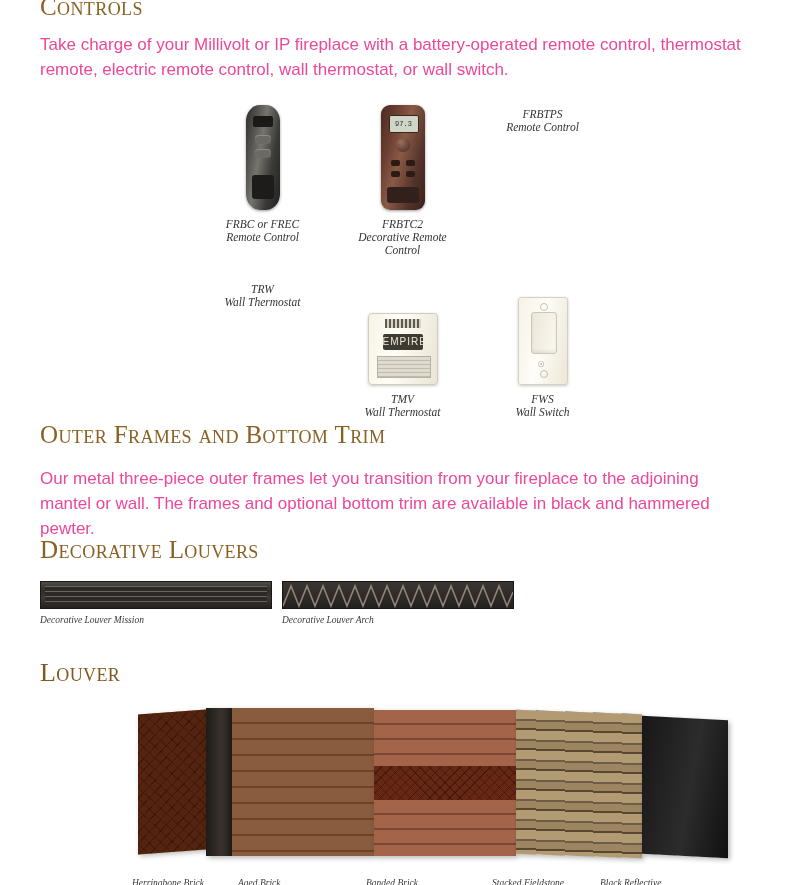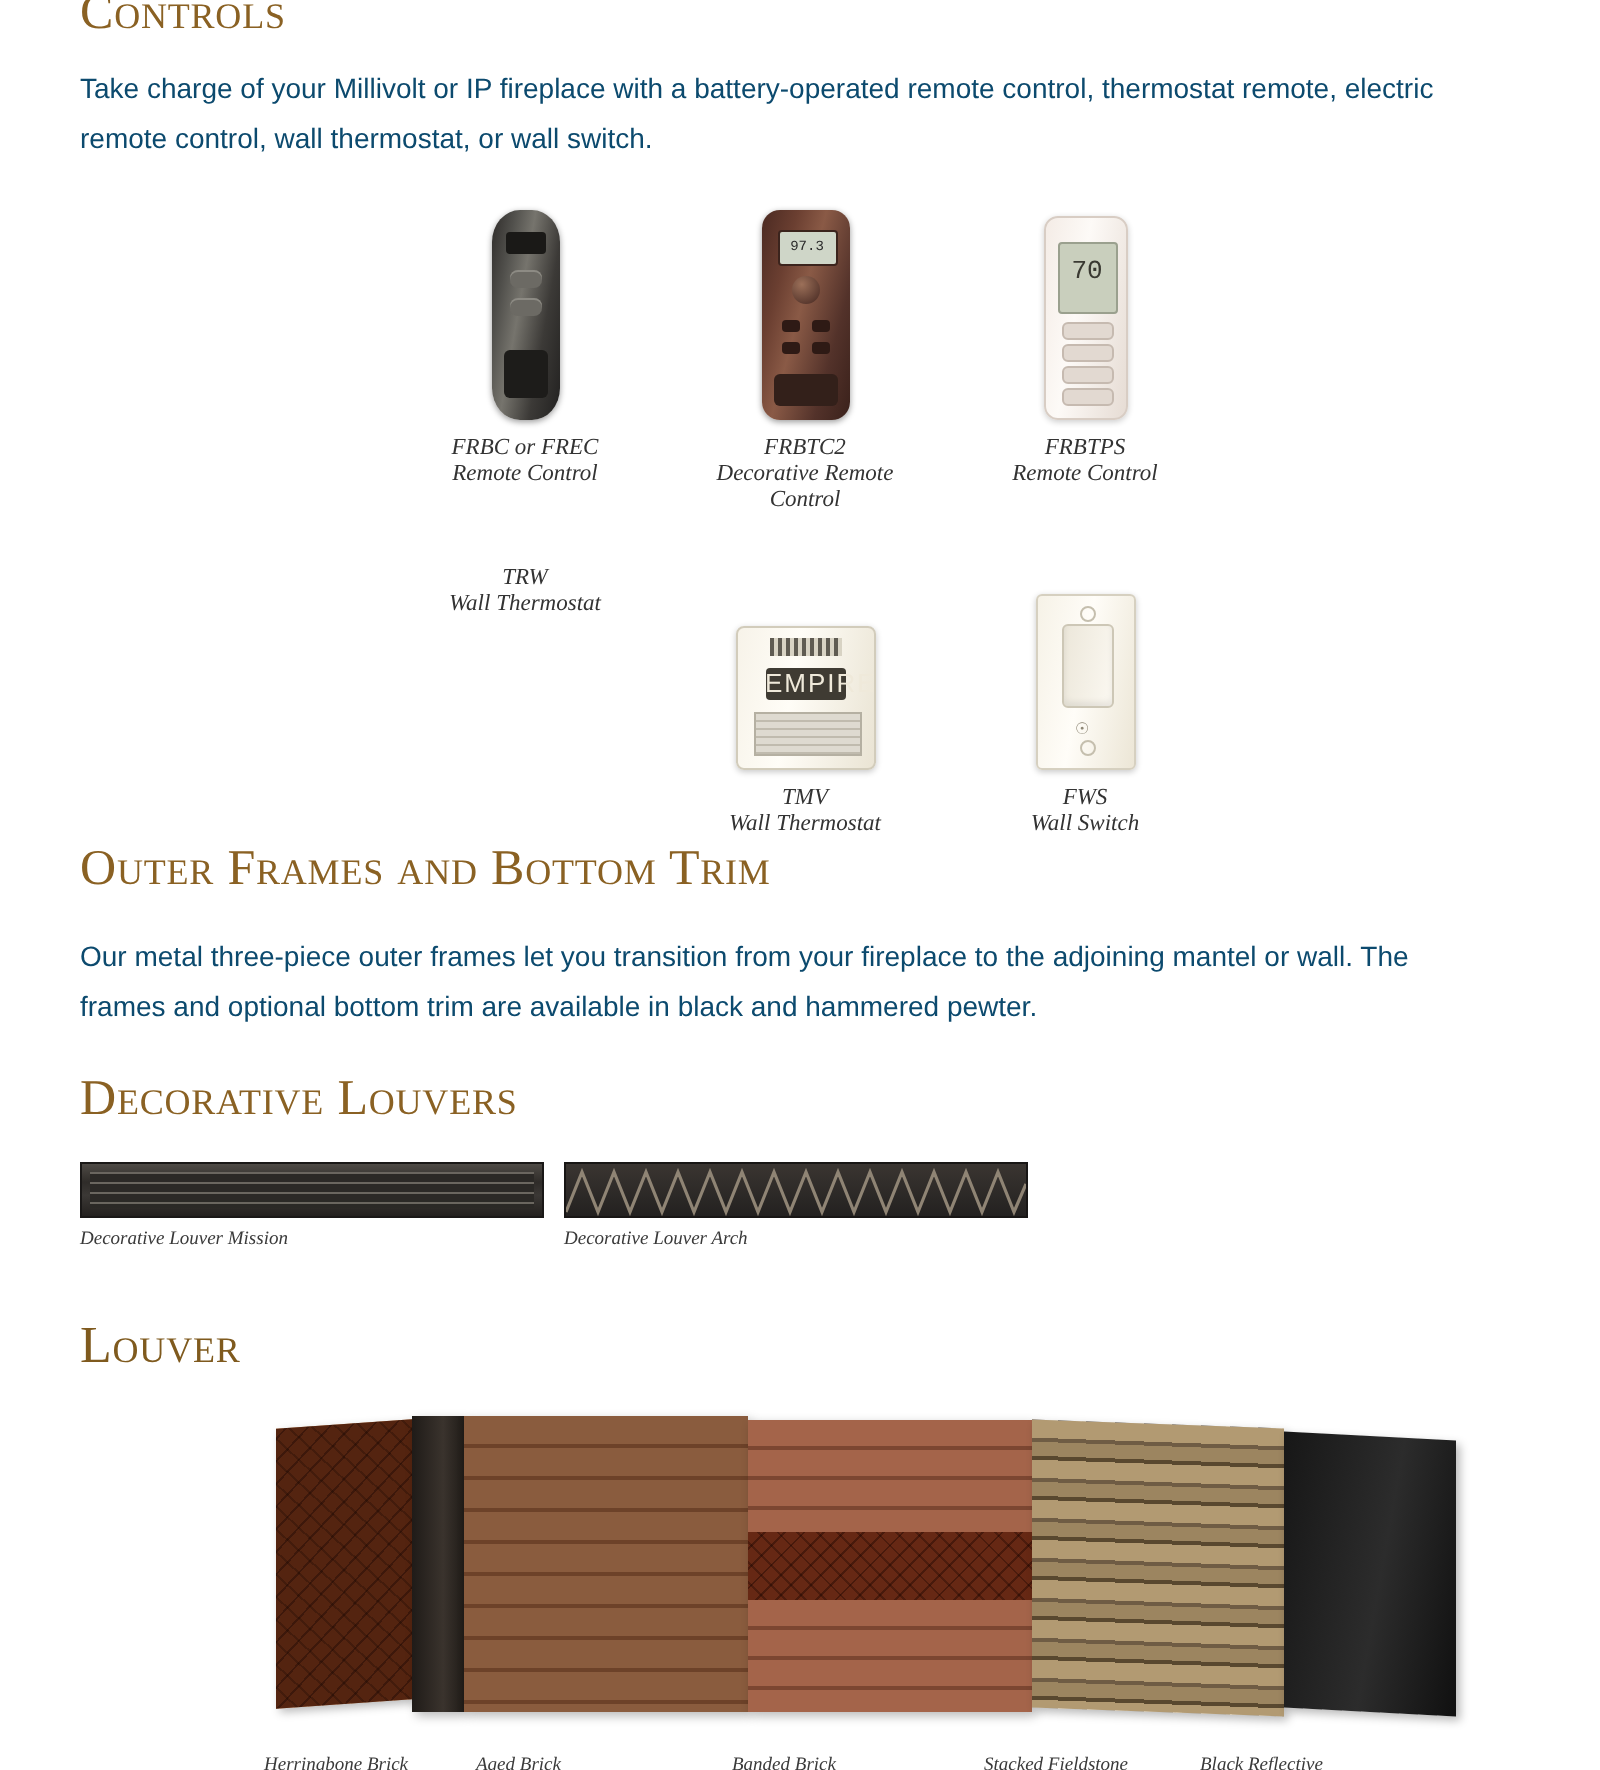--- a/index.html
+++ b/index.html
@@ -37,23 +37,23 @@
   }
   .heading-liners {
     color: #7f5a1e;
     font-size: 26px;
     font-family: "Liberation Serif", serif;
     font-variant: small-caps;
     letter-spacing: 0.4px;
   }
 
   .body-text {
-    font-size: 14px;
+    font-size: 17px;
     line-height: 25px;
-    color: #0c4a6e;
+    color: #ec4899;
     font-family: "Liberation Sans", sans-serif;
   }
 
   
   #controls-section {
     position: absolute;
     left: 40px;
     top: -8px;
     width: 725px;
   }
@@ -204,21 +204,21 @@
     position: relative;
     box-shadow: 0 1px 3px rgba(0,0,0,.22);
   }
   .tmv .top-grille {
     position:absolute; left:16px; top:5px; width:36px; height:9px;
     background: repeating-linear-gradient(90deg,#5f5b52 0 2px, #d8d3c4 2px 4px);
   }
   .tmv .badge {
     position:absolute; left:14px; top:20px; width:40px; height:16px;
     background:#3f3b33; border-radius:2px;
-    color:#efe9da; font-size:13px; letter-spacing:1px;
+    color:#efe9da; font-size:10px; letter-spacing:1px;
     text-align:center; line-height:16px; font-family:"Liberation Sans", sans-serif;
   }
   .tmv .bot {
     position:absolute; left:8px; top:42px; width:52px; height:20px;
     background: repeating-linear-gradient(#dedad0 0 3px, #c0bbae 3px 4px);
     border:1px solid #b5b0a2;
   }
 
   .fws {
     width: 48px; height: 86px;
@@ -418,31 +418,20 @@
               <div class="base"></div>
             </div>
           </div>
           <div class="product-caption">
             <div>FRBTC2</div>
             <div>Decorative Remote Control</div>
           </div>
         </div>
 
         <div class="product-cell">
-          <div class="product-img">
-            <div class="rem-frbtps">
-              <div class="screen">
-                <div class="num">70</div>
-              </div>
-              <div class="b bb1"></div>
-              <div class="b bb2"></div>
-              <div class="b bb3"></div>
-              <div class="b bb4"></div>
-            </div>
-          </div>
           <div class="product-caption">
             <div>FRBTPS</div>
             <div>Remote Control</div>
           </div>
         </div>
 
       </div>
 
       <div class="product-row" style="margin-top:18px;">
 

